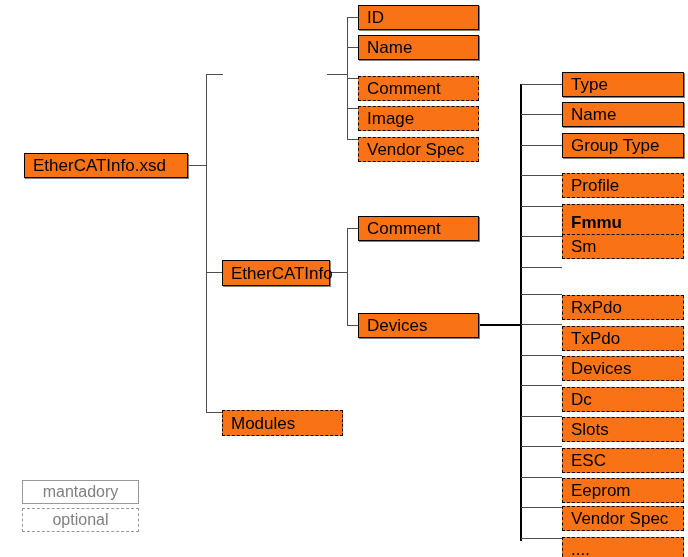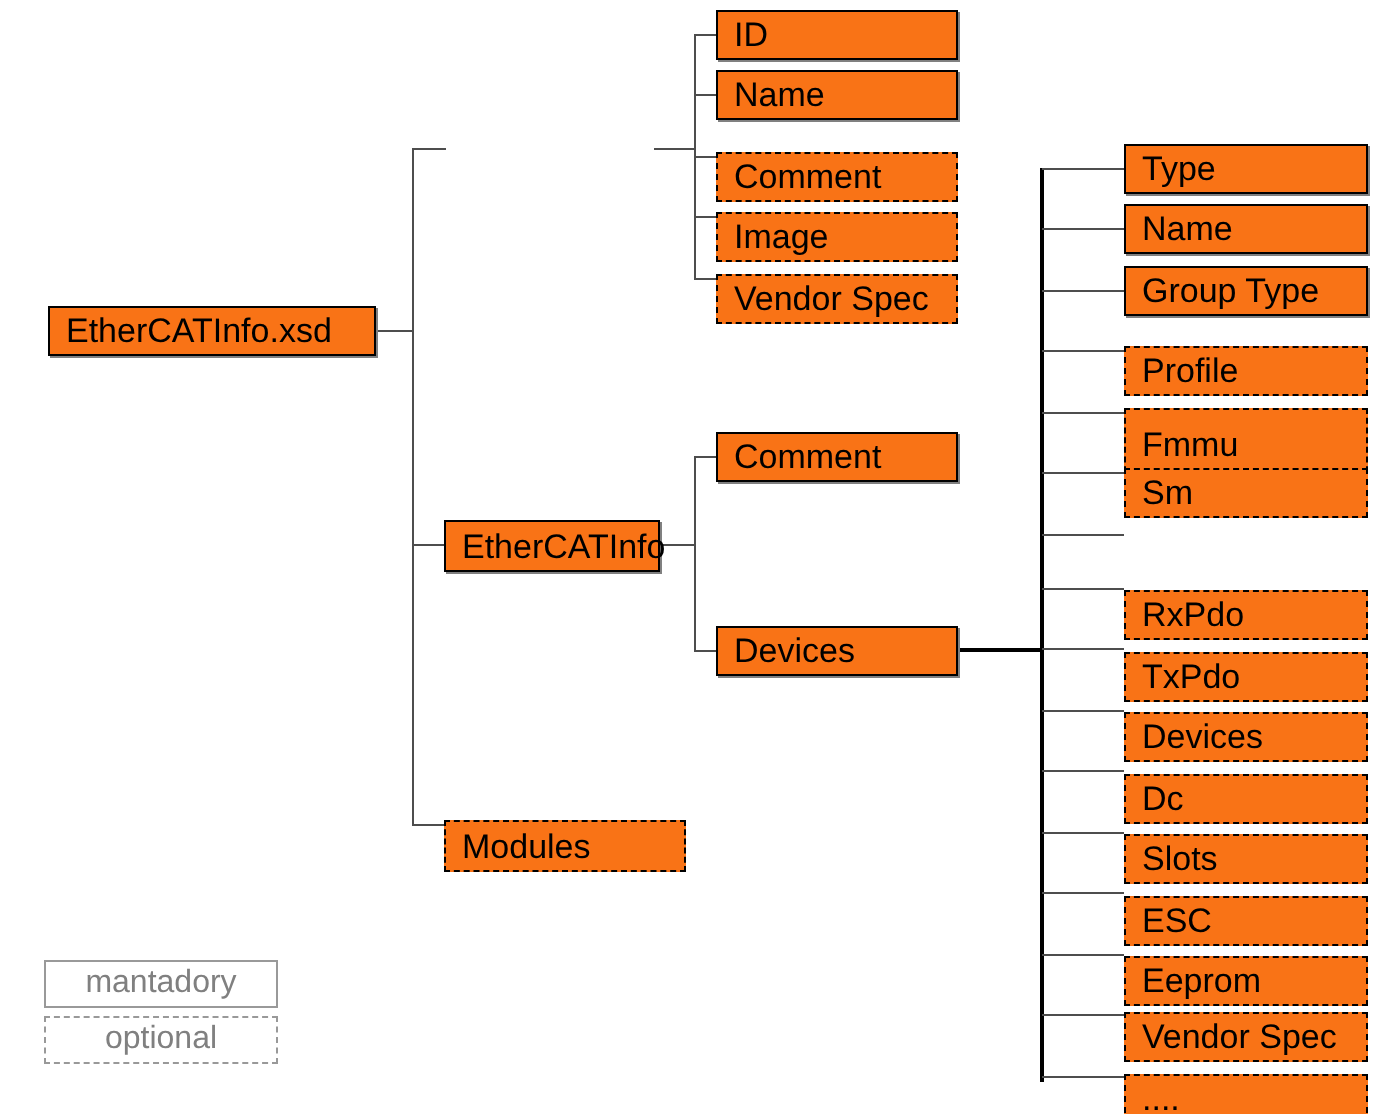--- a/index.html
+++ b/index.html
@@ -161,21 +161,21 @@
   </div>
   <div class="node mandatory" style="left:562px; top:102px; width:122px; height:25px;">
     <span class="node-label">Name</span>
   </div>
   <div class="node mandatory" style="left:562px; top:133px; width:122px; height:25px;">
     <span class="node-label">Group Type</span>
   </div>
   <div class="node optional" style="left:562px; top:163px; width:122px; height:25px;">
     <span class="node-label">Profile</span>
   </div>
-  <div class="node optional" style="left:562px; top:194px; width:122px; height:37px;">
+  <div class="node optional" style="left:562px; top:194px; width:122px; height:37px;font-weight:bold;">
     <span class="node-label">Fmmu</span>
   </div>
   <div class="node optional" style="left:562px; top:224px; width:122px; height:25px;">
     <span class="node-label">Sm</span>
   </div>
   <div class="node optional" style="left:562px; top:285px; width:122px; height:25px;">
     <span class="node-label">RxPdo</span>
   </div>
   <div class="node optional" style="left:562px; top:316px; width:122px; height:25px;">
     <span class="node-label">TxPdo</span>

